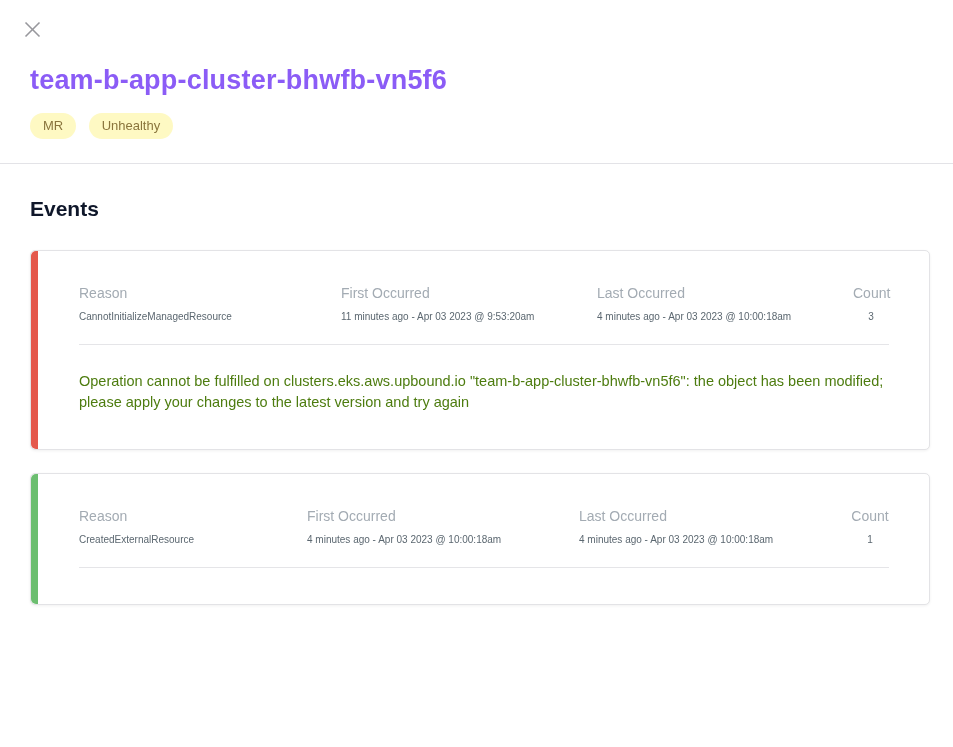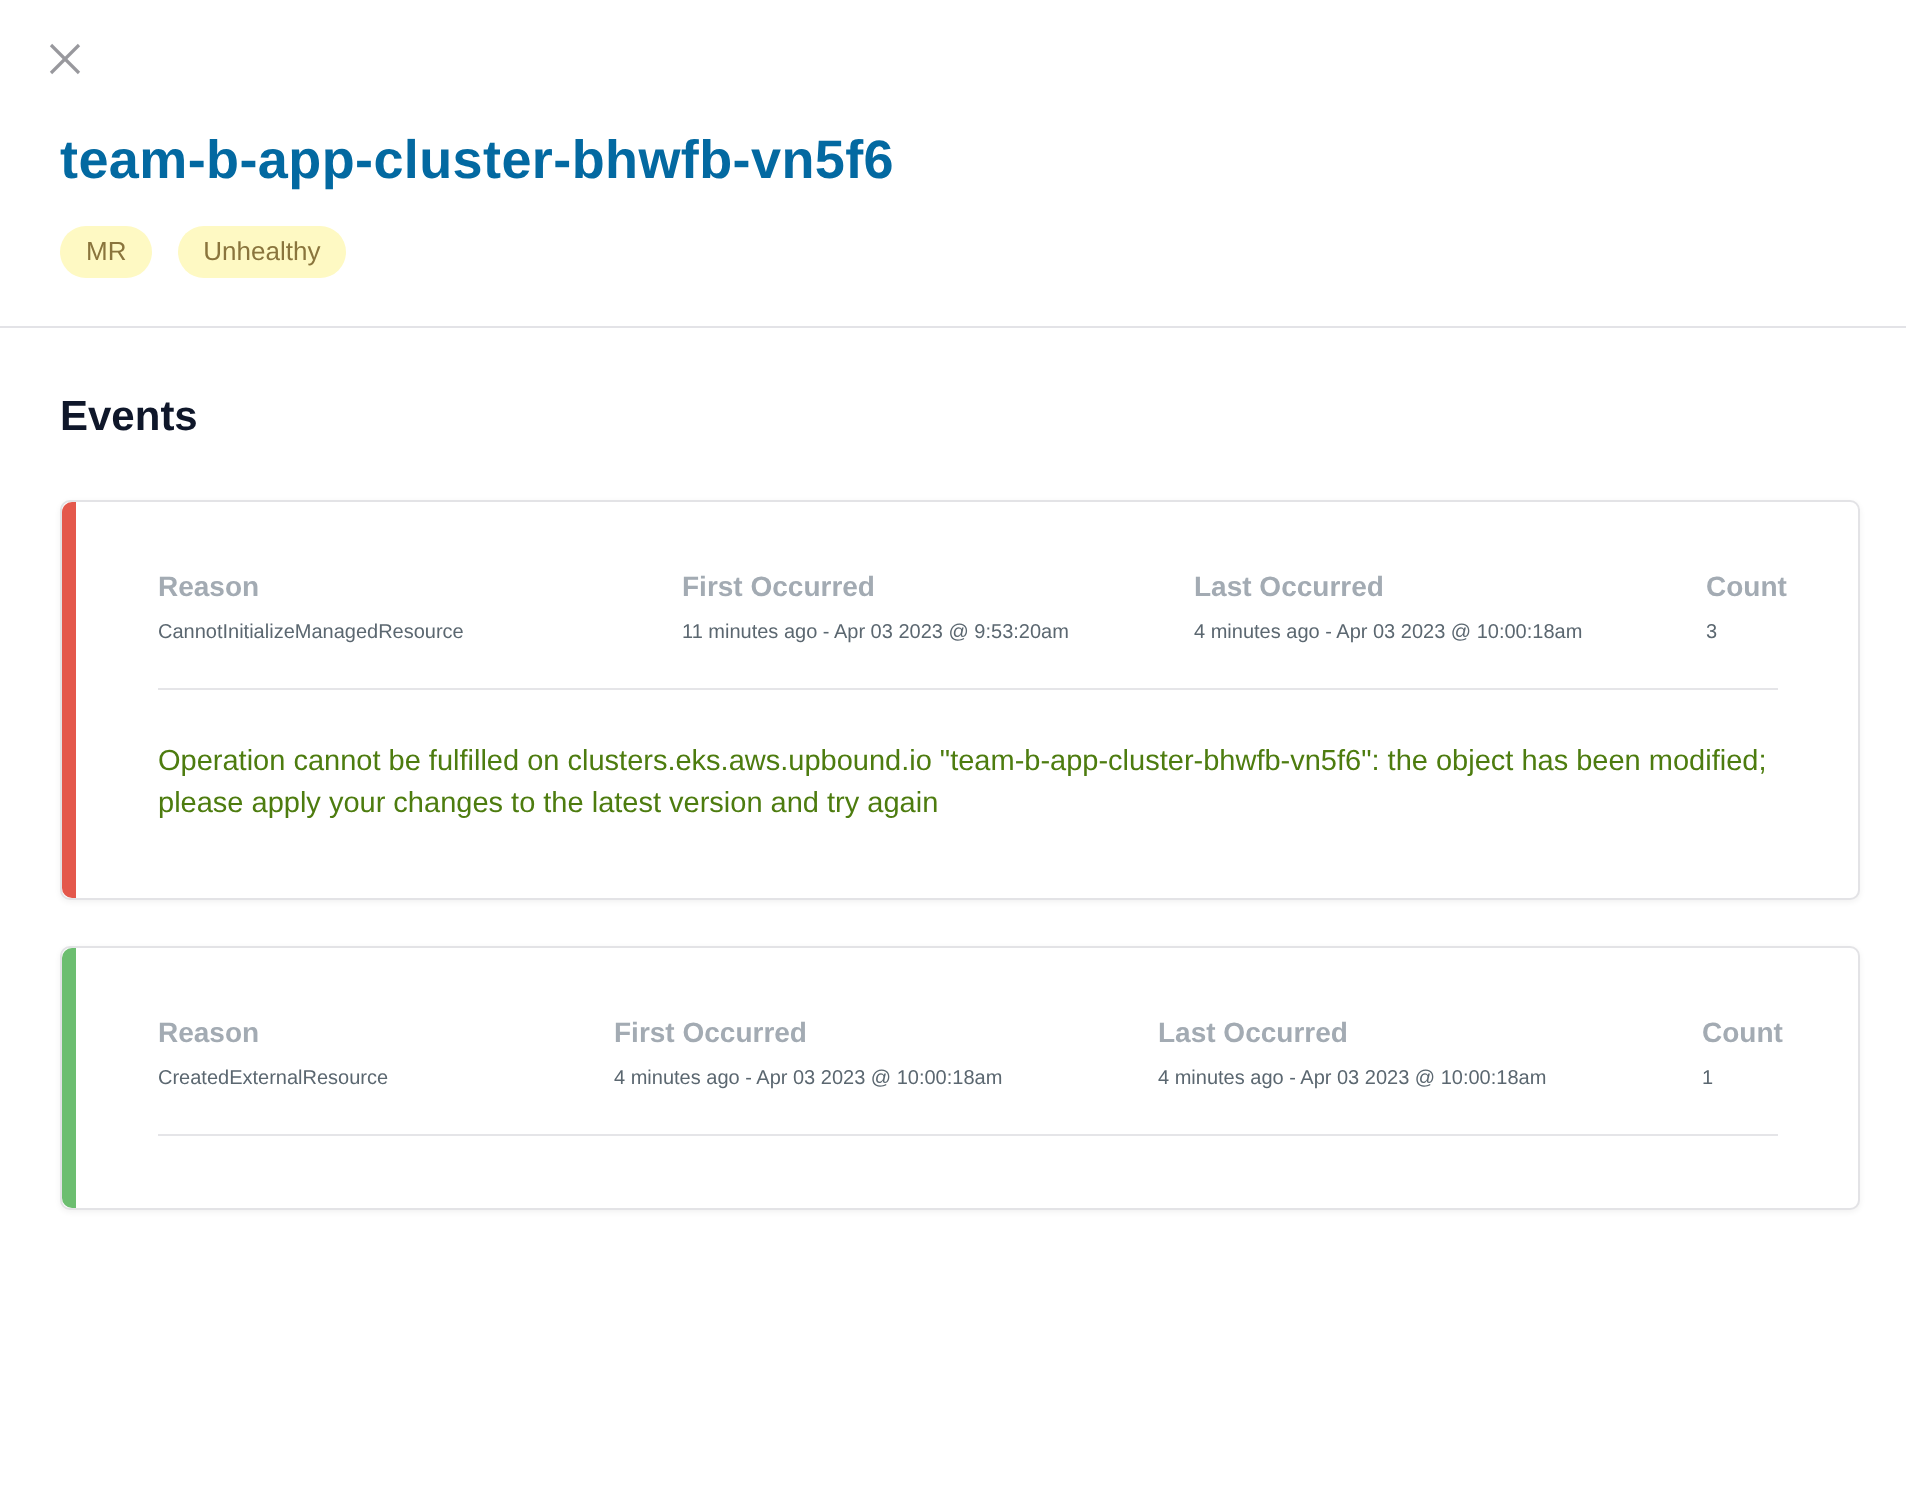--- a/index.html
+++ b/index.html
@@ -21,21 +21,21 @@
     border: none;
     cursor: pointer;
     line-height: 0;
   }
 
   .page-title {
     margin: 25px 0 0 30px;
     font-size: 27px;
     font-weight: 700;
     letter-spacing: 0.2px;
-    color: #0369a1;
+    color: #8b5cf6;
   }
 
   .badges { margin: 17px 0 0 30px; height: 26px; }
   .badge {
     display: inline-block;
     background: #fef9c3;
     color: #8a753d;
     font-size: 13px;
     line-height: 1;
     padding: 6px 13px 7px;
@@ -75,35 +75,35 @@
   }
 
   .card-body { padding: 34px 40px 36px 48px; }
 
   table.event-table {
     width: 100%;
     border-collapse: collapse;
     table-layout: fixed;
   }
   .event-table th {
-    font-weight: 700;
+    font-weight: 400;
     color: #a3abb3;
     font-size: 14px;
     text-align: left;
     padding: 0 10px 9px 0;
   }
   .event-table td {
     font-size: 10px;
     color: #5b6770;
     vertical-align: top;
     line-height: 1.42;
     padding: 0 10px 0 0;
   }
   .event-table th.count-col,
-  .event-table td.count-col { text-align: left; padding-right: 0; }
+  .event-table td.count-col { text-align: center; padding-right: 0; }
 
   table.t1 col.c-reason { width: 262px; }
   table.t1 col.c-time   { width: 256px; }
   table.t2 col.c-reason { width: 228px; }
   table.t2 col.c-time   { width: 272px; }
 
   .card-divider {
     border-top: 1px solid #e5e5e8;
     margin-top: 20px;
   }

